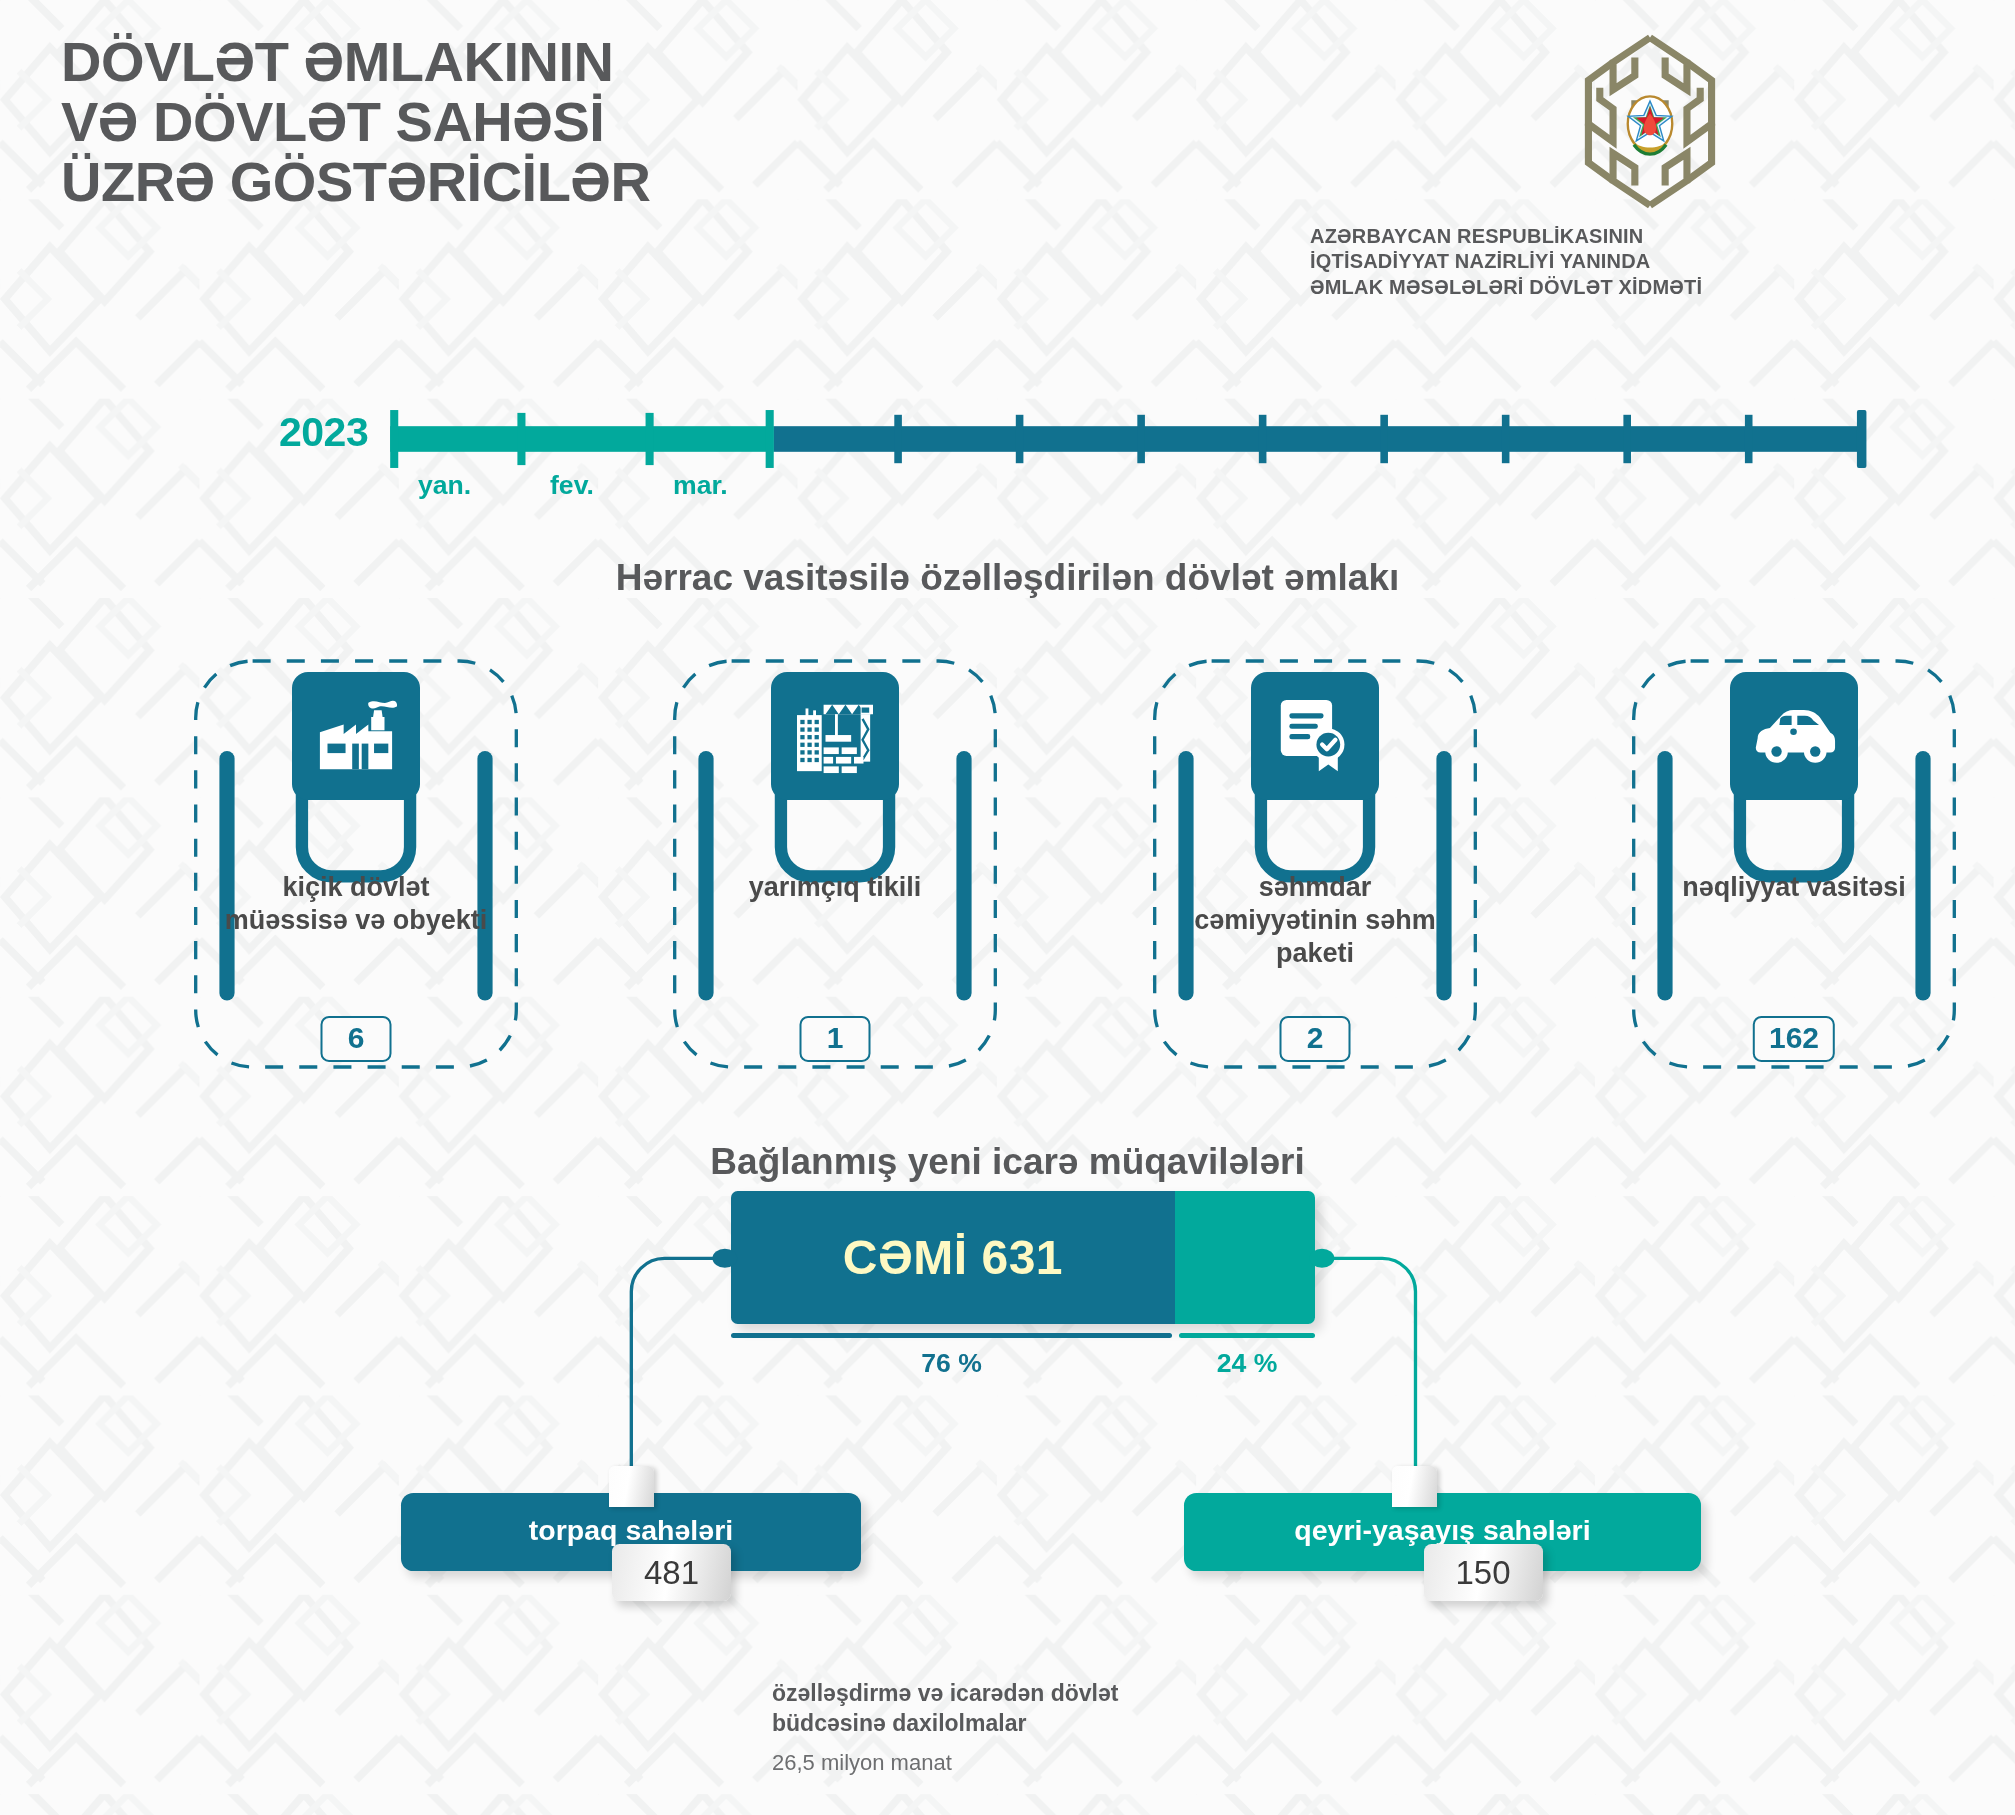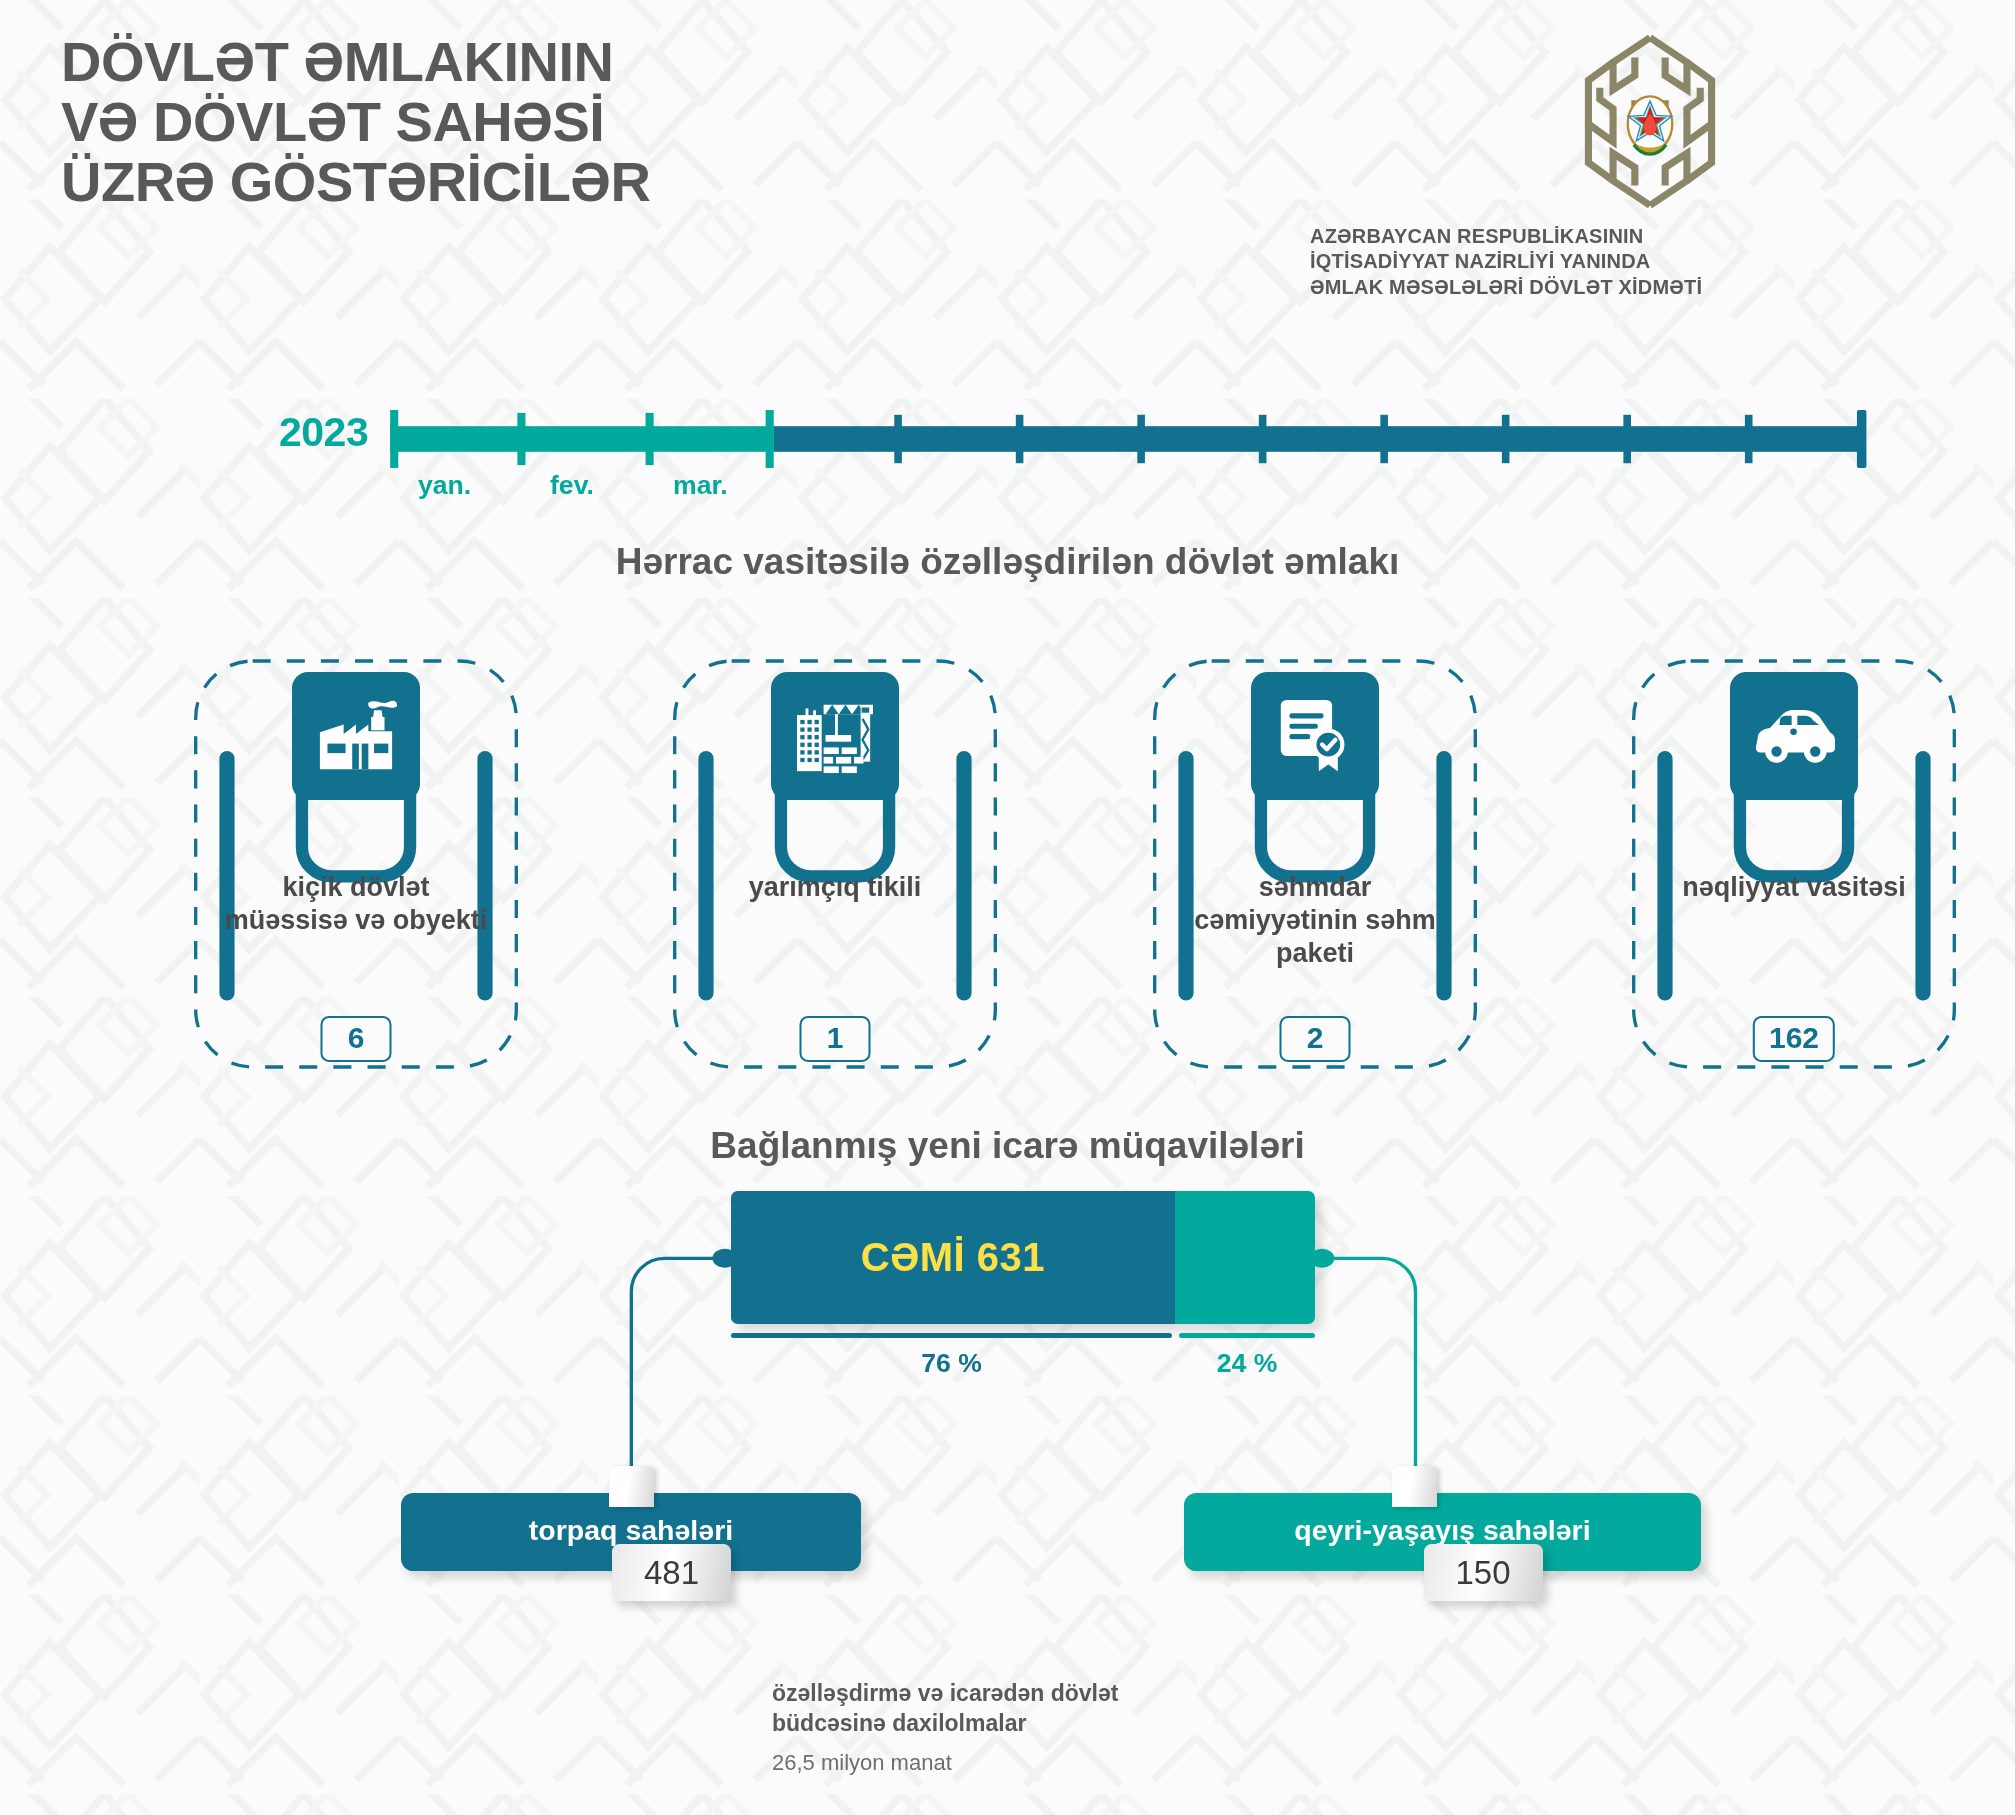--- a/index.html
+++ b/index.html
@@ -40,21 +40,21 @@
     font-weight:bold; color:#02A99C; letter-spacing:-0.5px;
   }
   #tl-svg{ position:absolute; left:0; top:0; }
   .tl-month{
     position:absolute; top:62px; font-size:26.6px; font-weight:bold; color:#02A99C;
   }
 
   
   .section-heading{
     position:absolute; width:2015px; text-align:center;
-    font-size:37px; font-weight:bold; color:#58595b;
+    font-size:37px; font-weight:bold; color:#58595b;margin-top:16px;
   }
   #heading-1{ top:541px; }
   #heading-2{ top:1125px; }
 
   
   #cards{ position:absolute; left:0; top:655px; width:2015px; height:418px; }
   .card{ position:absolute; top:0; width:332px; height:418px; }
   .card-svg{ position:absolute; left:0; top:0; }
   .icon-box{
     position:absolute; left:50%; margin-left:-64px; top:16.6px;
@@ -75,21 +75,21 @@
 
   
   #bar-wrap{ position:absolute; left:731px; top:1191px; width:584px; height:133px; }
   #bar{
     width:100%; height:133px; border-radius:6.6px; overflow:hidden;
     display:flex; box-shadow:6.6px 6.6px 10.4px rgba(0,0,0,0.13);
   }
   #bar-left{ background:#11718F; display:flex; align-items:center; justify-content:center; }
   #bar-right{ background:#02A99C; }
   #bar-total{
-    color:#fde047; font-size:40px; font-weight:bold; letter-spacing:0.5px;
+    color:#fef9c3; font-size:48px; font-weight:bold; letter-spacing:0.5px;
   }
   .pct-rule{ position:absolute; top:142px; height:5.2px; border-radius:2.8px; }
   .pct-label{ position:absolute; top:157px; font-size:26.6px; font-weight:bold; text-align:center; }
 
   
   #connectors{ position:absolute; left:0; top:1187px; }
 
   
   .pill{
     position:absolute; height:78px; border-radius:12.3px;

